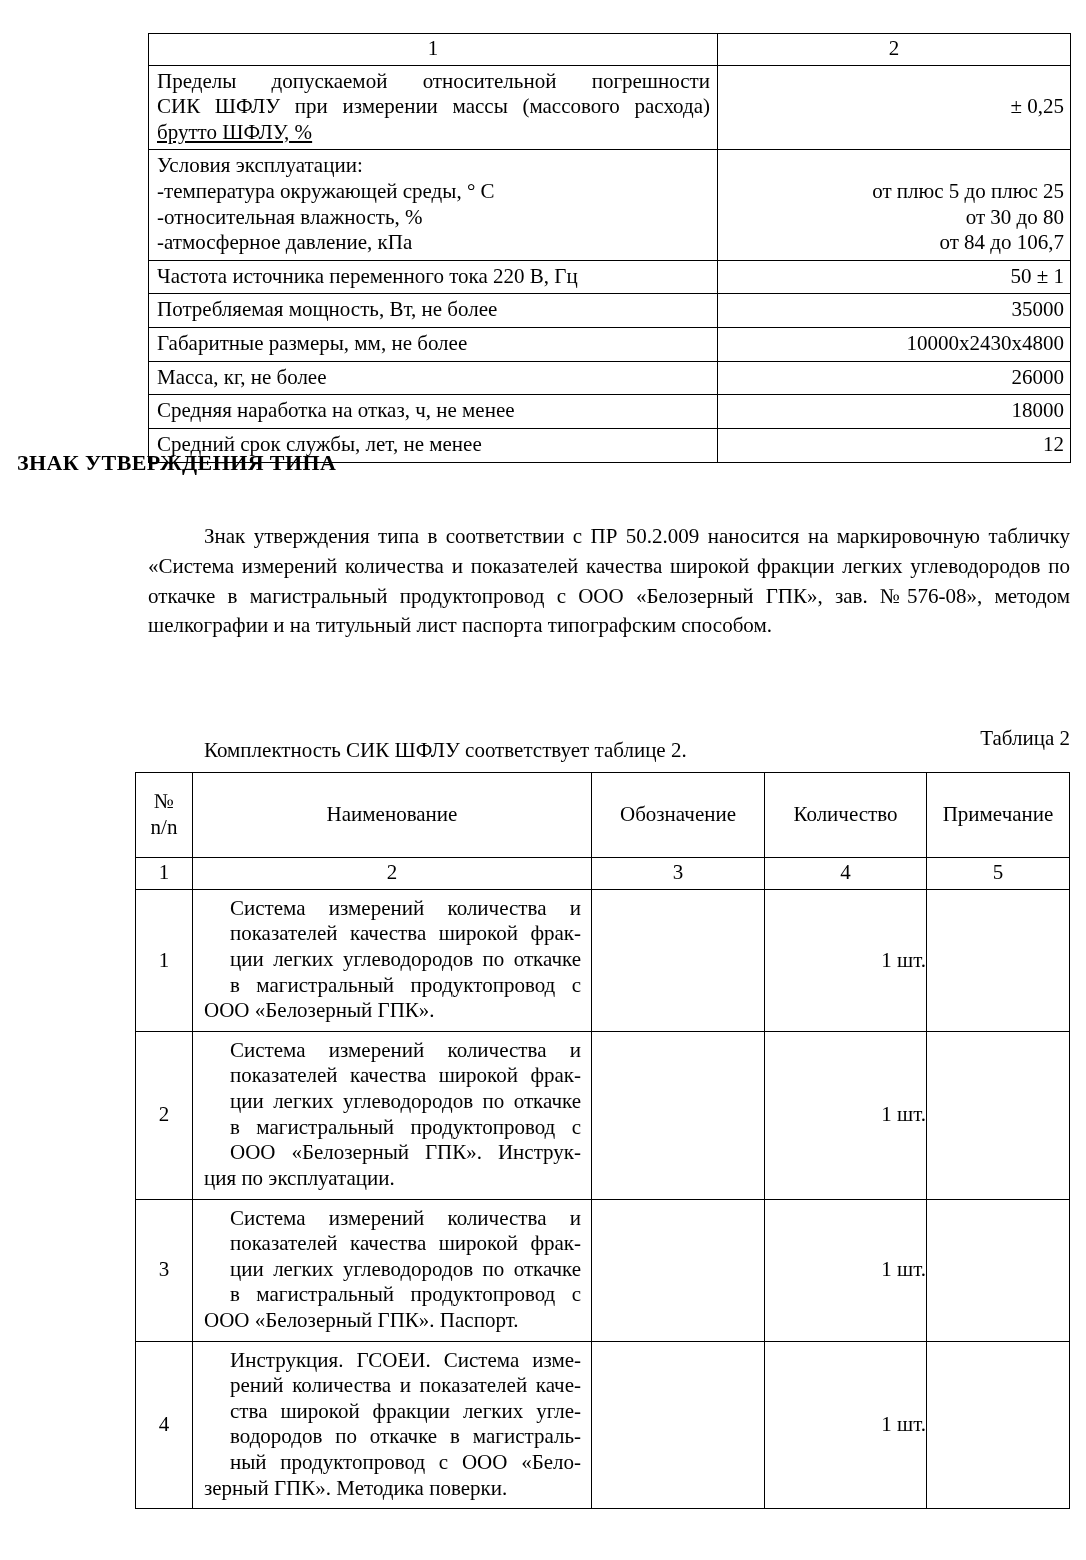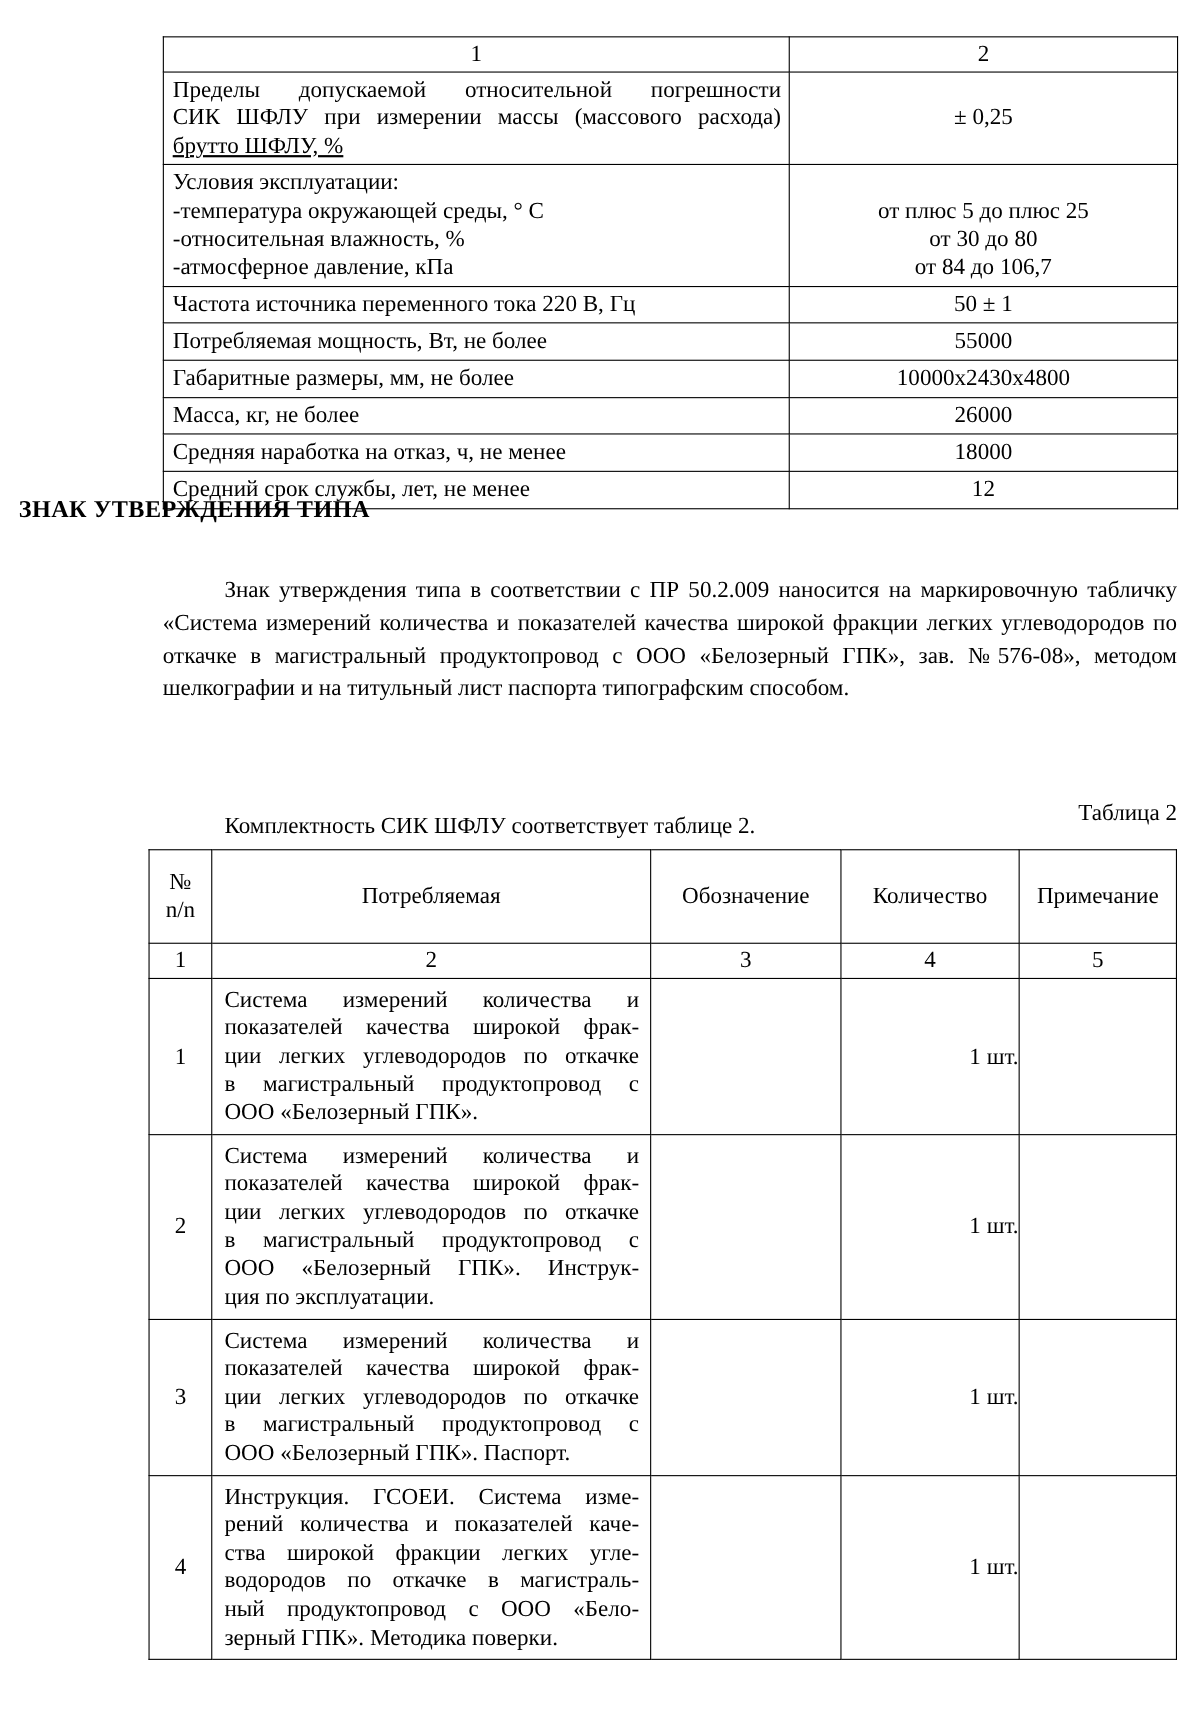--- a/index.html
+++ b/index.html
@@ -36,21 +36,21 @@
     font-weight: normal;
     font-size: 21px;
     line-height: 1.22;
   }
   .t1 td.lbl {
     text-align: justify;
     text-align-last: left;
     padding: 3px 7px 4px 8px;
   }
   .t1 td.val {
-    text-align: center;
+    text-align: right;
     padding: 3px 6px 4px 6px;
   }
   .t1 td.num {
     text-align: center;
     padding: 2px 4px 3px 4px;
   }
   .t1 td.lbl .jline {
     text-align: justify;
     text-align-last: justify;
     display: block;
@@ -144,20 +144,21 @@
     padding: 4px 2px;
   }
   .t2 td.nameCell {
     vertical-align: top;
     padding: 6px 10px 7px 11px;
   }
   .t2 td.nameCell .jline {
     display: block;
     text-align: justify;
     text-align-last: justify;
+    margin-left: 26px;
   }
   .t2 td.nameCell .lastline {
     display: block;
     text-align: left;
   }
   .t2 td.blank { }
   .t2 td.qty {
     text-align: right;
     vertical-align: middle;
   }
@@ -209,21 +210,21 @@
           <td class="lbl">
             <span class="plain">Частота источника переменного тока 220 В, Гц</span>
           </td>
           <td class="val">50 ± 1</td>
         </tr>
 
         <tr>
           <td class="lbl">
             <span class="plain">Потребляемая мощность, Вт, не более</span>
           </td>
-          <td class="val">55000</td>
+          <td class="val">35000</td>
         </tr>
 
         <tr>
           <td class="lbl">
             <span class="plain">Габаритные размеры, мм, не более</span>
           </td>
           <td class="val">10000x2430x4800</td>
         </tr>
 
         <tr>
@@ -267,21 +268,21 @@
           <col class="c3">
           <col class="c4">
           <col class="c5">
       </colgroup>
       <tbody>
         <tr>
           <td class="hd">
             <span class="stack">№</span>
             <span class="stack">n/n</span>
           </td>
-          <td class="hd">Потребляемая</td>
+          <td class="hd">Наименование</td>
           <td class="hd">Обозначение</td>
           <td class="hd">Количество</td>
           <td class="hd">Примечание</td>
         </tr>
 
         <tr>
           <td class="colnum">1</td>
           <td class="colnum">2</td>
           <td class="colnum">3</td>
           <td class="colnum">4</td>

